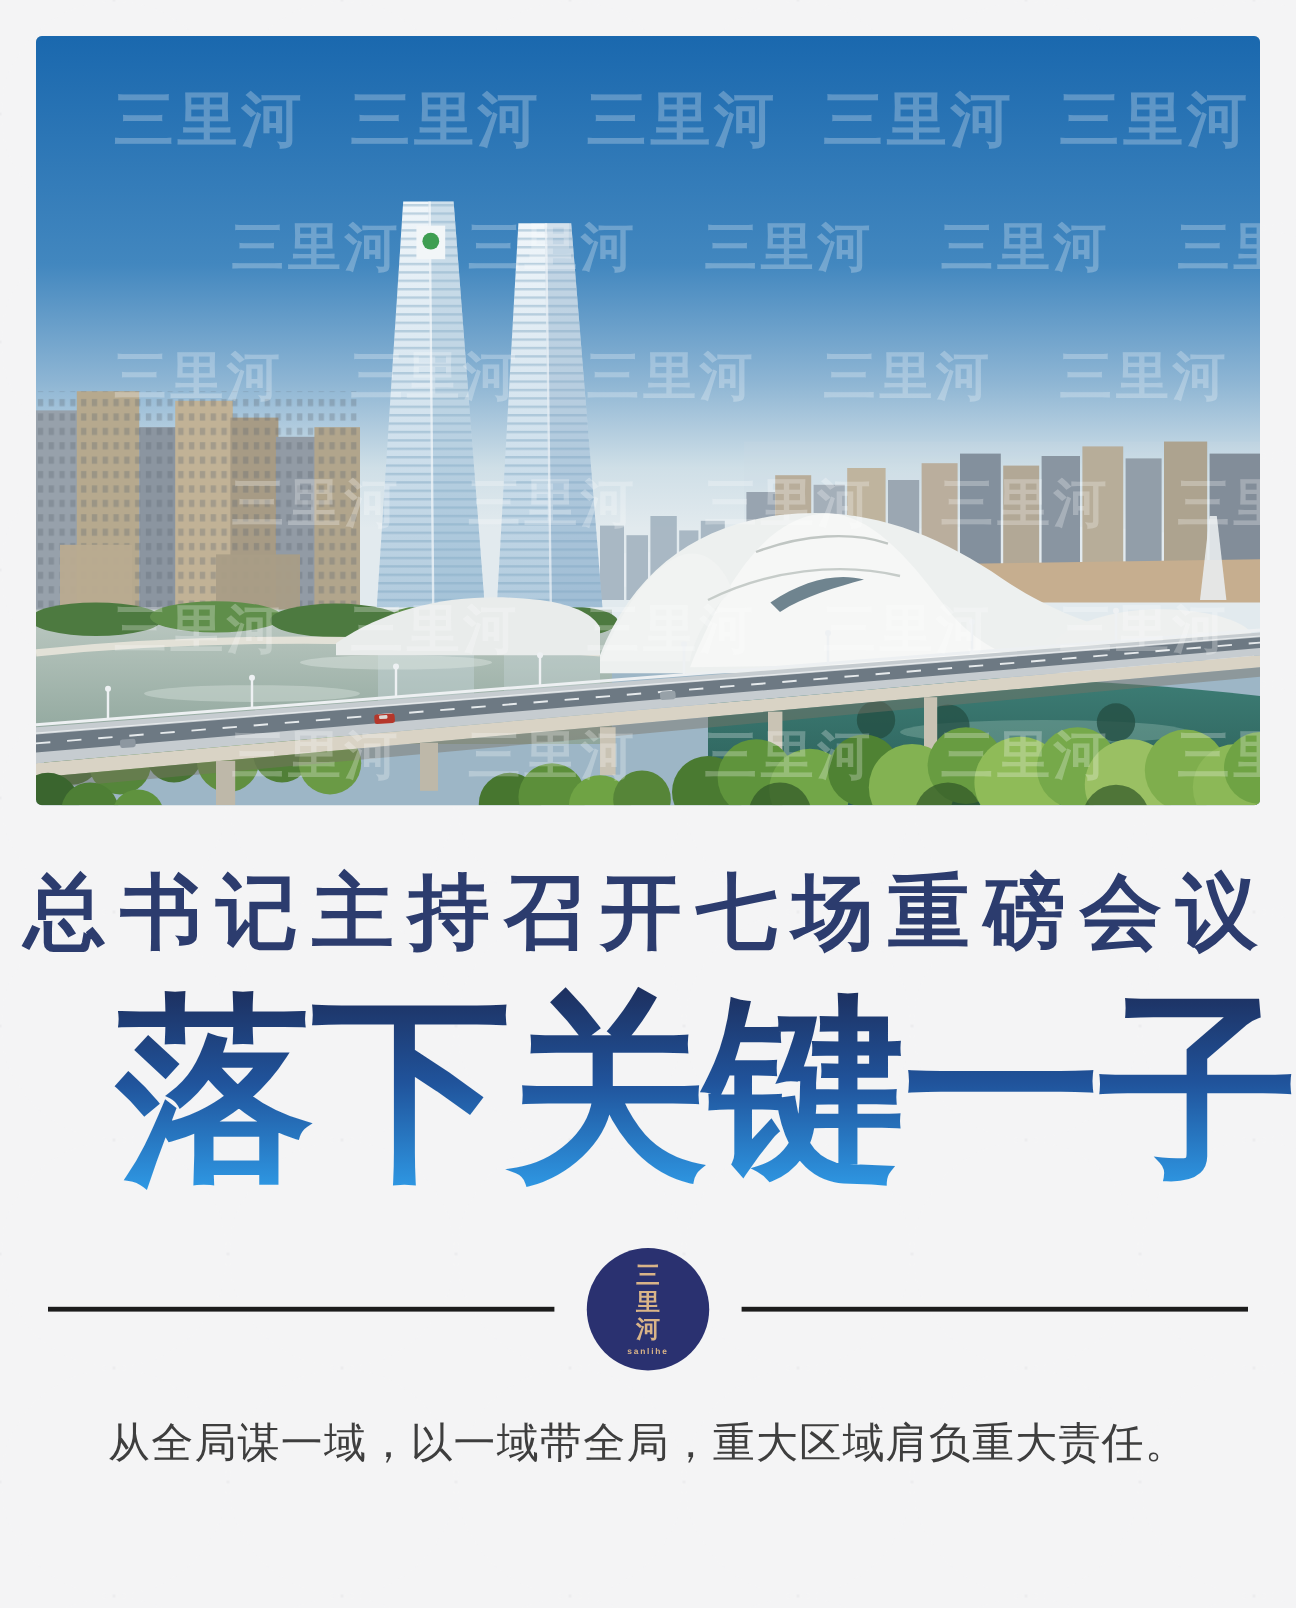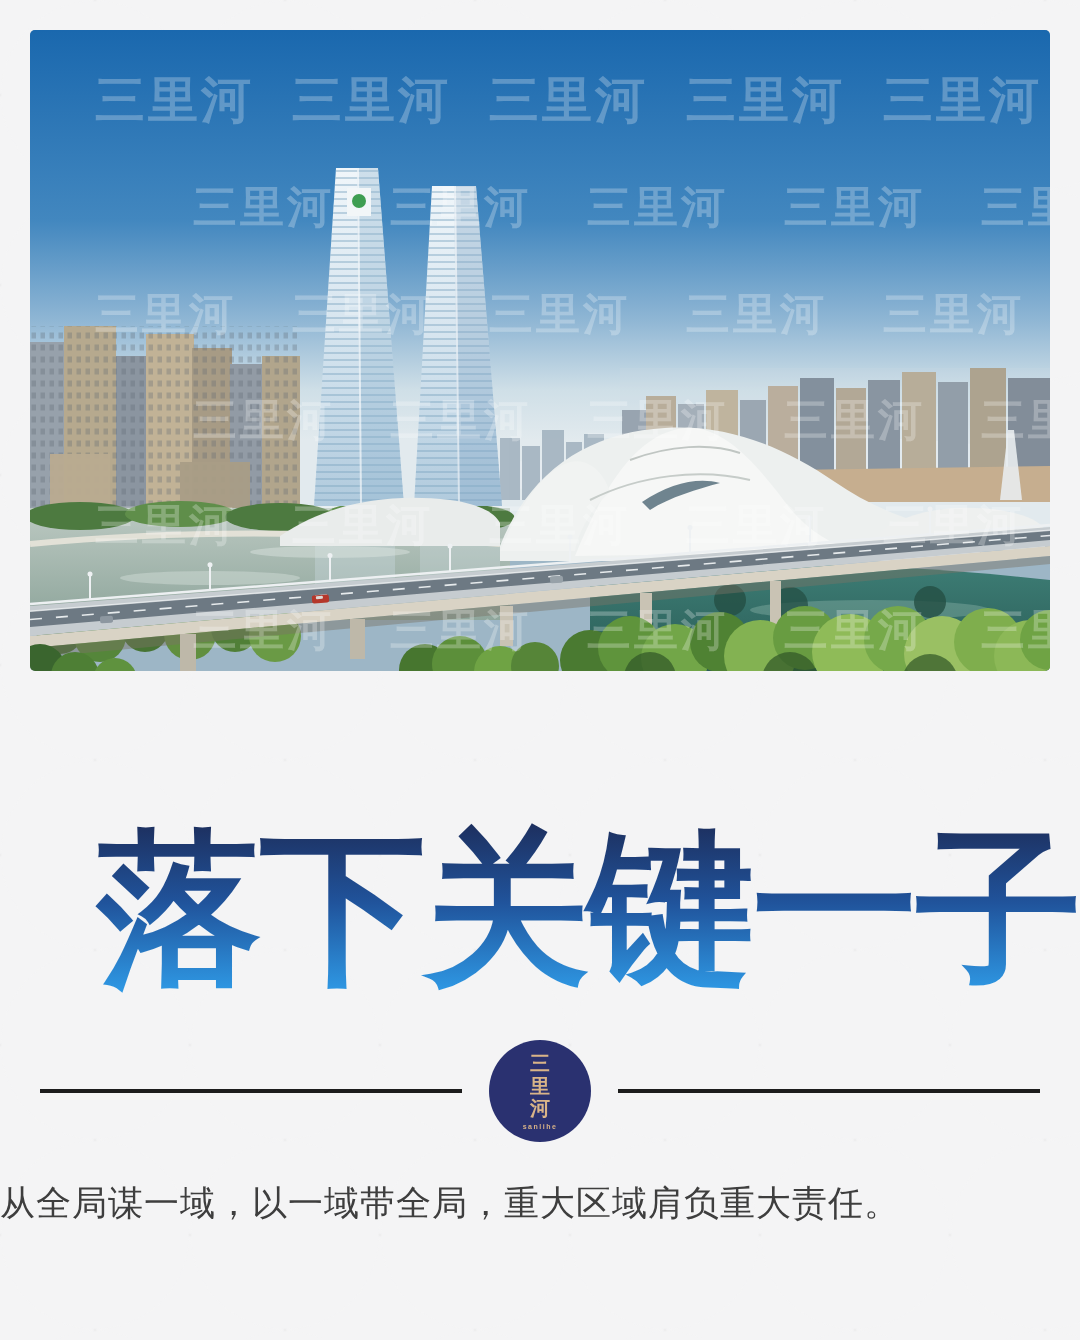--- a/index.html
+++ b/index.html
@@ -59,21 +59,21 @@
   .logo-char{
     color:#d9b488;font-size:20px;font-weight:700;line-height:1.12;
     letter-spacing:0;
   }
   .logo-sub{
     color:#d9b488;font-size:7px;letter-spacing:1.5px;margin-top:3px;
     font-weight:700;text-transform:lowercase;
   }
   
   .caption{
-    position:absolute;top:1182px;left:0;width:1080px;
+    position:absolute;top:1182px;left:0;width:1080px;text-align:center;
     font-size:35px;font-weight:500;color:#3e3e3e;letter-spacing:1px;
     line-height:1.2;
   }
 </style>
 </head>
 <body>
 
 <div class="poster">
 
   <div class="photo-wrap">
@@ -310,20 +310,21 @@
         <span class="wm" style="left: 656px; top: 473px; font-size: 44px;">三里河</span>
         <span class="wm" style="left: 853px; top: 473px; font-size: 44px;">三里河</span>
         <span class="wm" style="left: 163px; top: 578px; font-size: 44px;">三里河</span>
         <span class="wm" style="left: 360px; top: 578px; font-size: 44px;">三里河</span>
         <span class="wm" style="left: 557px; top: 578px; font-size: 44px;">三里河</span>
         <span class="wm" style="left: 754px; top: 578px; font-size: 44px;">三里河</span>
         <span class="wm" style="left: 951px; top: 578px; font-size: 44px;">三里河</span>
       </div>
   </div>
 
+  <div class="kicker">总书记主持召开七场重磅会议</div>
 
   <div class="headline-main">落下关键一子</div>
 
   <div class="divider-row">
     <div class="divider-line"></div>
     <div class="logo-badge">
       <div class="logo-char">三</div>
       <div class="logo-char">里</div>
       <div class="logo-char">河</div>
       <div class="logo-sub">sanlihe</div>

